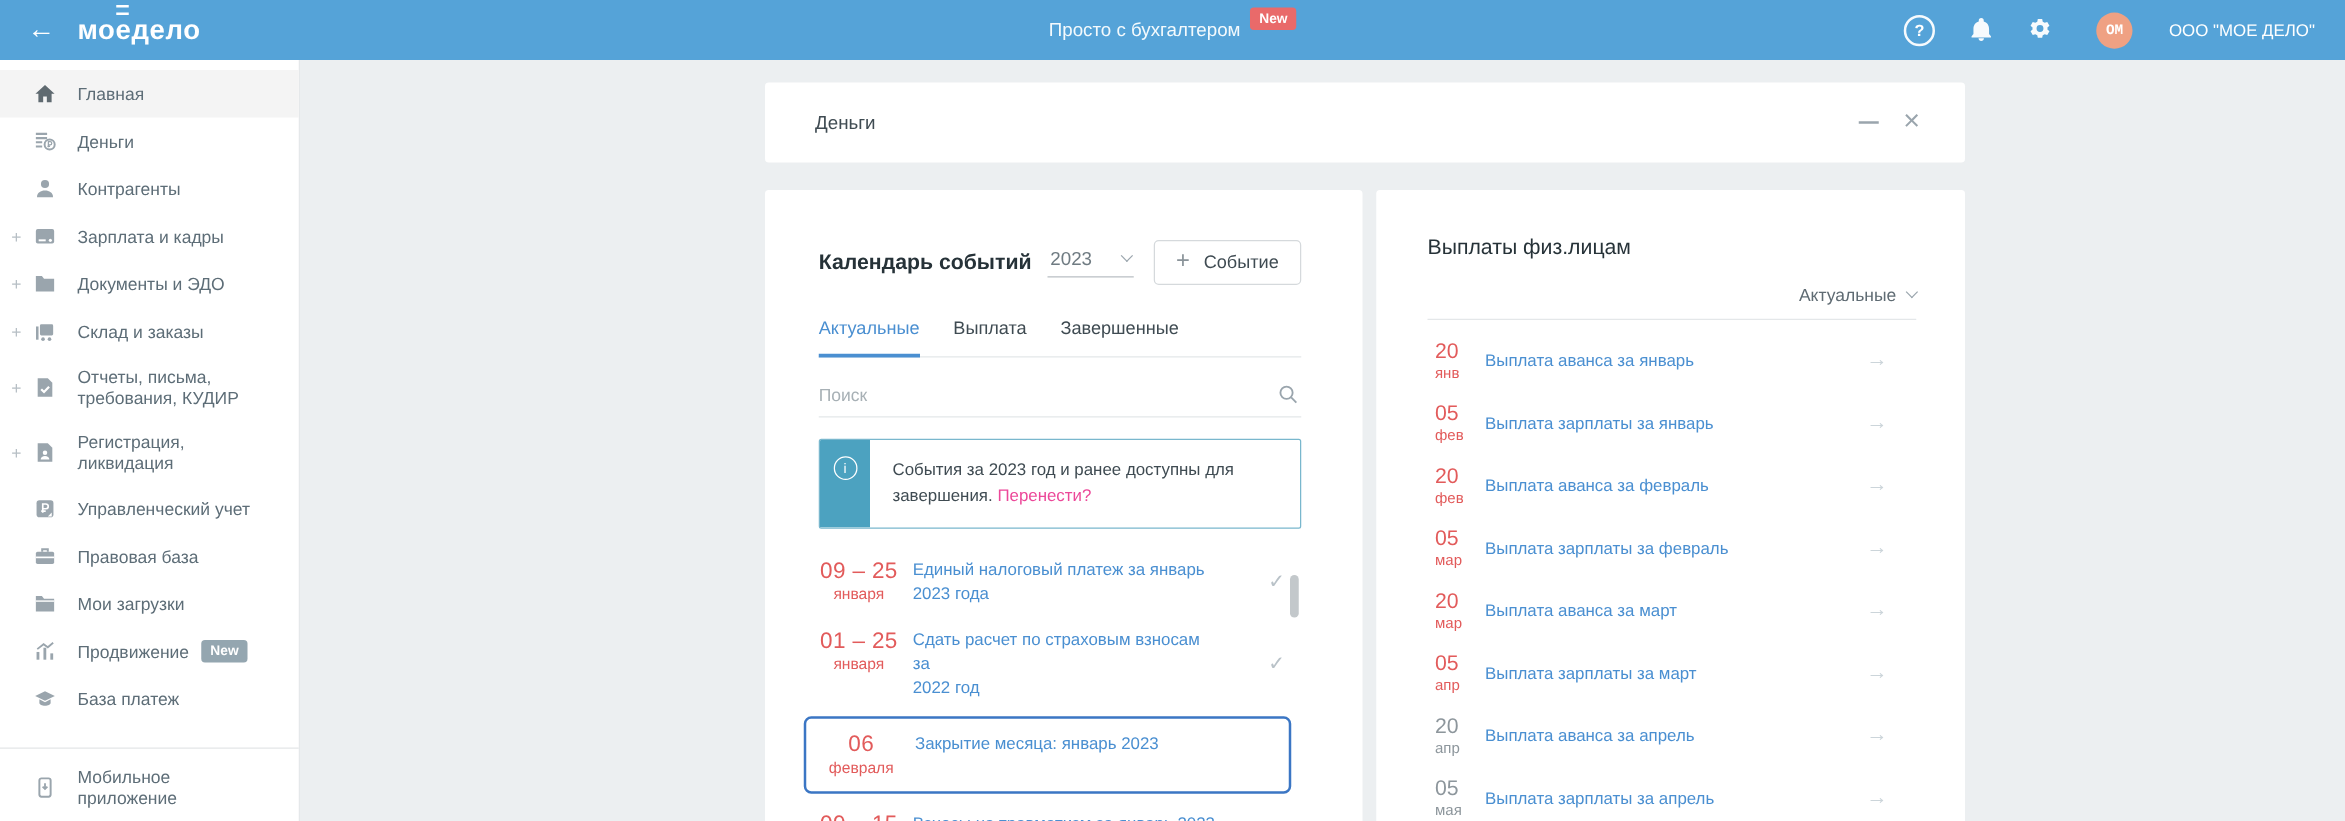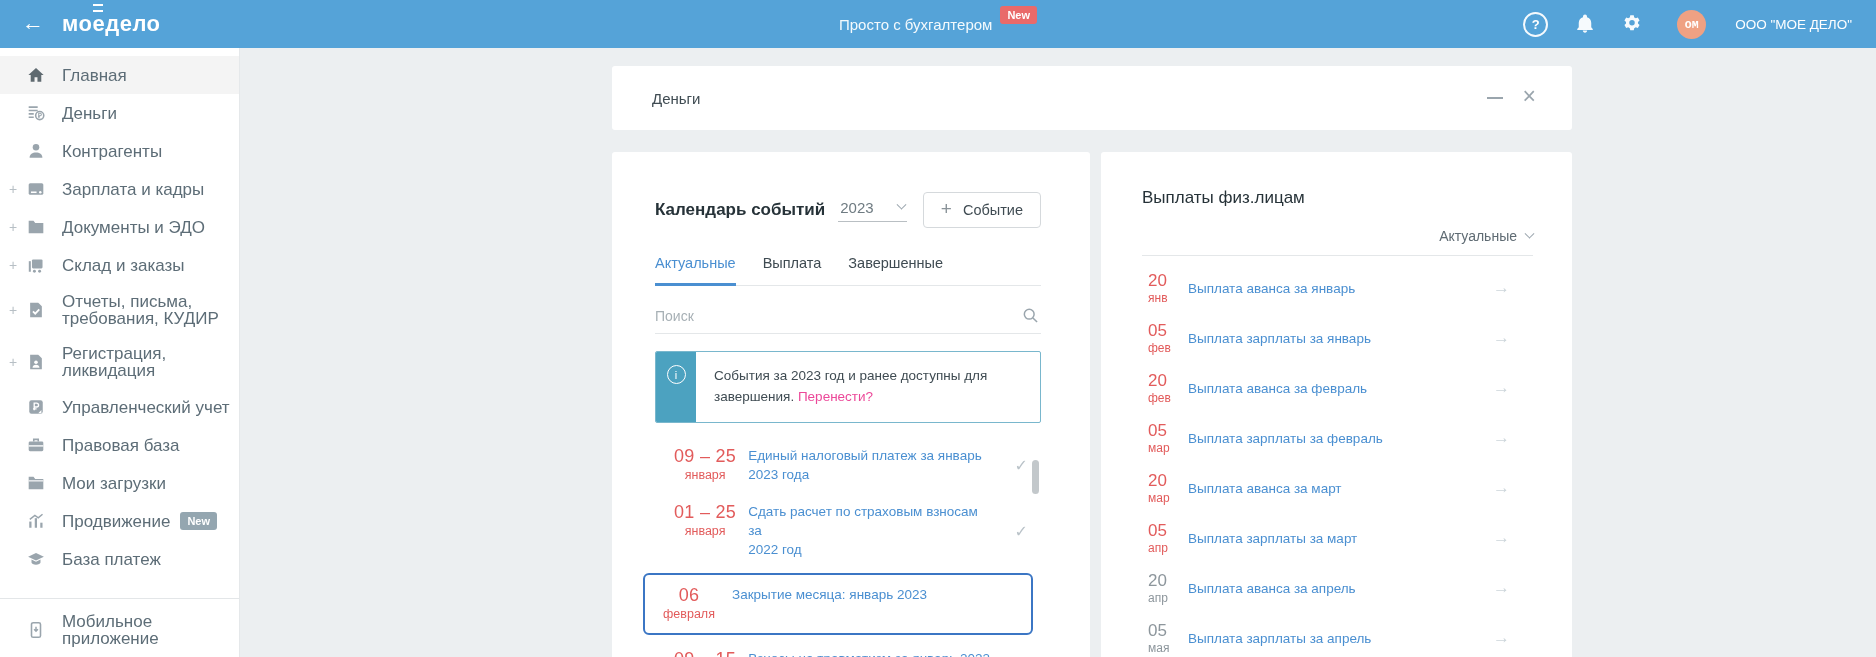--- a/index.html
+++ b/index.html
@@ -22,21 +22,21 @@
   .avatar{width:29px;height:29px;border-radius:50%;background:#efa183;display:flex;align-items:center;justify-content:center;font-size:11.5px;font-weight:700;color:#fff;margin-left:8px;font-family:Liberation Mono, monospace;}
   .company{font-size:13.5px;margin-left:2px;white-space:nowrap;cursor:pointer;}
   
   .sidebar{position:absolute;left:0;top:48px;width:240px;bottom:0;background:#fff;border-right:1px solid #e5e8ea;display:flex;flex-direction:column;padding-top:8px;box-sizing:border-box;}
   .side-item{display:flex;align-items:center;padding:9px 8px 9px 0;cursor:pointer;position:relative;}
   .side-item.active{background:#f4f4f4;}
   .expander{width:26px;text-align:center;font-size:14px;color:#b7bfc5;flex:0 0 26px;}
   .icn-box{width:20px;height:20px;flex:0 0 20px;display:flex;align-items:center;justify-content:center;margin-right:16px;}
   .icn{width:18px;height:18px;fill:#9aa5ad;}
   .side-item.active .icn{fill:#5f6a70;}
-  .side-label{font-size:17px;color:#5d6d77;line-height:17px;white-space:pre-line;}
+  .side-label{font-size:14px;color:#5d6d77;line-height:17px;white-space:pre-line;}
   .badge-gray{background:#94a6b0;color:#fff;font-size:11px;font-weight:700;padding:3px 7px;border-radius:3px;margin-left:10px;}
   .side-footer{margin-top:auto;border-top:1px solid #e3e6e8;padding:14px 8px 10px 0;}
   
   .main{position:absolute;left:240px;top:48px;right:0;bottom:0;background:#eceff1;}
   .modal-head{position:absolute;left:372px;top:18px;width:960px;height:64px;background:#fff;border-radius:3px;display:flex;align-items:center;box-sizing:border-box;padding:0 36px 0 40px;}
   .modal-title{font-size:15px;color:#3f4b52;}
   .win-btns{margin-left:auto;display:flex;align-items:center;gap:20px;}
   .min-bar{width:16px;height:2px;background:#9aa5ad;cursor:pointer;}
   .close-x{font-size:23px;color:#9aa5ad;line-height:1;cursor:pointer;margin-top:-4px;}
   .card{position:absolute;top:104px;bottom:-10px;background:#fff;border-radius:3px;overflow:hidden;box-sizing:border-box;}
@@ -56,21 +56,21 @@
   .search-input{width:100%;border:none;outline:none;border-bottom:1px solid #e4e7e9;font-size:14px;padding:9px 26px 9px 0;box-sizing:border-box;color:#3f4b52;font-family:inherit;background:transparent;}
   .search-input::placeholder{color:#a7b0b5;}
   .search-ic{position:absolute;right:2px;top:8px;width:17px;height:17px;}
   .notice{display:flex;margin:17px 49px 0 43px;border:1px solid #79b7cd;border-radius:2px;overflow:hidden;}
   .notice-stripe{flex:0 0 40px;background:#4ca2c0;display:flex;justify-content:center;padding-top:13px;}
   .info-circle{width:17px;height:17px;border:1.5px solid #fff;border-radius:50%;color:#fff;font-size:11px;display:flex;align-items:center;justify-content:center;font-style:normal;}
   .notice-body{padding:13px 18px 15px 18px;font-size:13.5px;line-height:21px;color:#3f4b52;}
   .notice-body .ntext{white-space:pre-line;}
   .link{color:#ec4899;cursor:pointer;text-decoration:none;}
   .events{margin-top:14px;}
-  .event{display:flex;align-items:flex-start;padding:9px 75px 9px 62px;position:relative;cursor:pointer;}
+  .event{display:flex;align-items:flex-start;padding:9px 75px 9px 44px;position:relative;cursor:pointer;}
   .edates{flex:0 0 62px;text-align:center;}
   .eday{font-size:18px;color:#e25b5b;letter-spacing:.3px;white-space:nowrap;}
   .emon{font-size:12.5px;color:#e25b5b;margin-top:1px;}
   .etitle{margin-left:12px;width:242px;font-size:13.5px;color:#4a8fd1;line-height:19px;white-space:pre-line;cursor:pointer;}
   .echeck{position:absolute;right:62px;top:50%;transform:translateY(-50%);color:#b9c2c8;font-size:16px;}
   .event.selected{border:2px solid #3b76c4;border-radius:6px;margin:5px 57px 5px 31px;padding:10px 0 12px 13px;}
   .scroll-thumb{position:absolute;left:420px;top:308px;width:7px;height:34px;border-radius:4px;background:#c3c8cb;}
   
   .pay-title{margin:36px 39px 0 41px;font-size:17px;color:#263238;}
   .filter-row{margin:20px 39px 0 41px;border-bottom:1px solid #e4e7e9;padding-bottom:11px;display:flex;justify-content:flex-end;align-items:center;gap:9px;color:#5f6b73;font-size:14px;cursor:pointer;}

